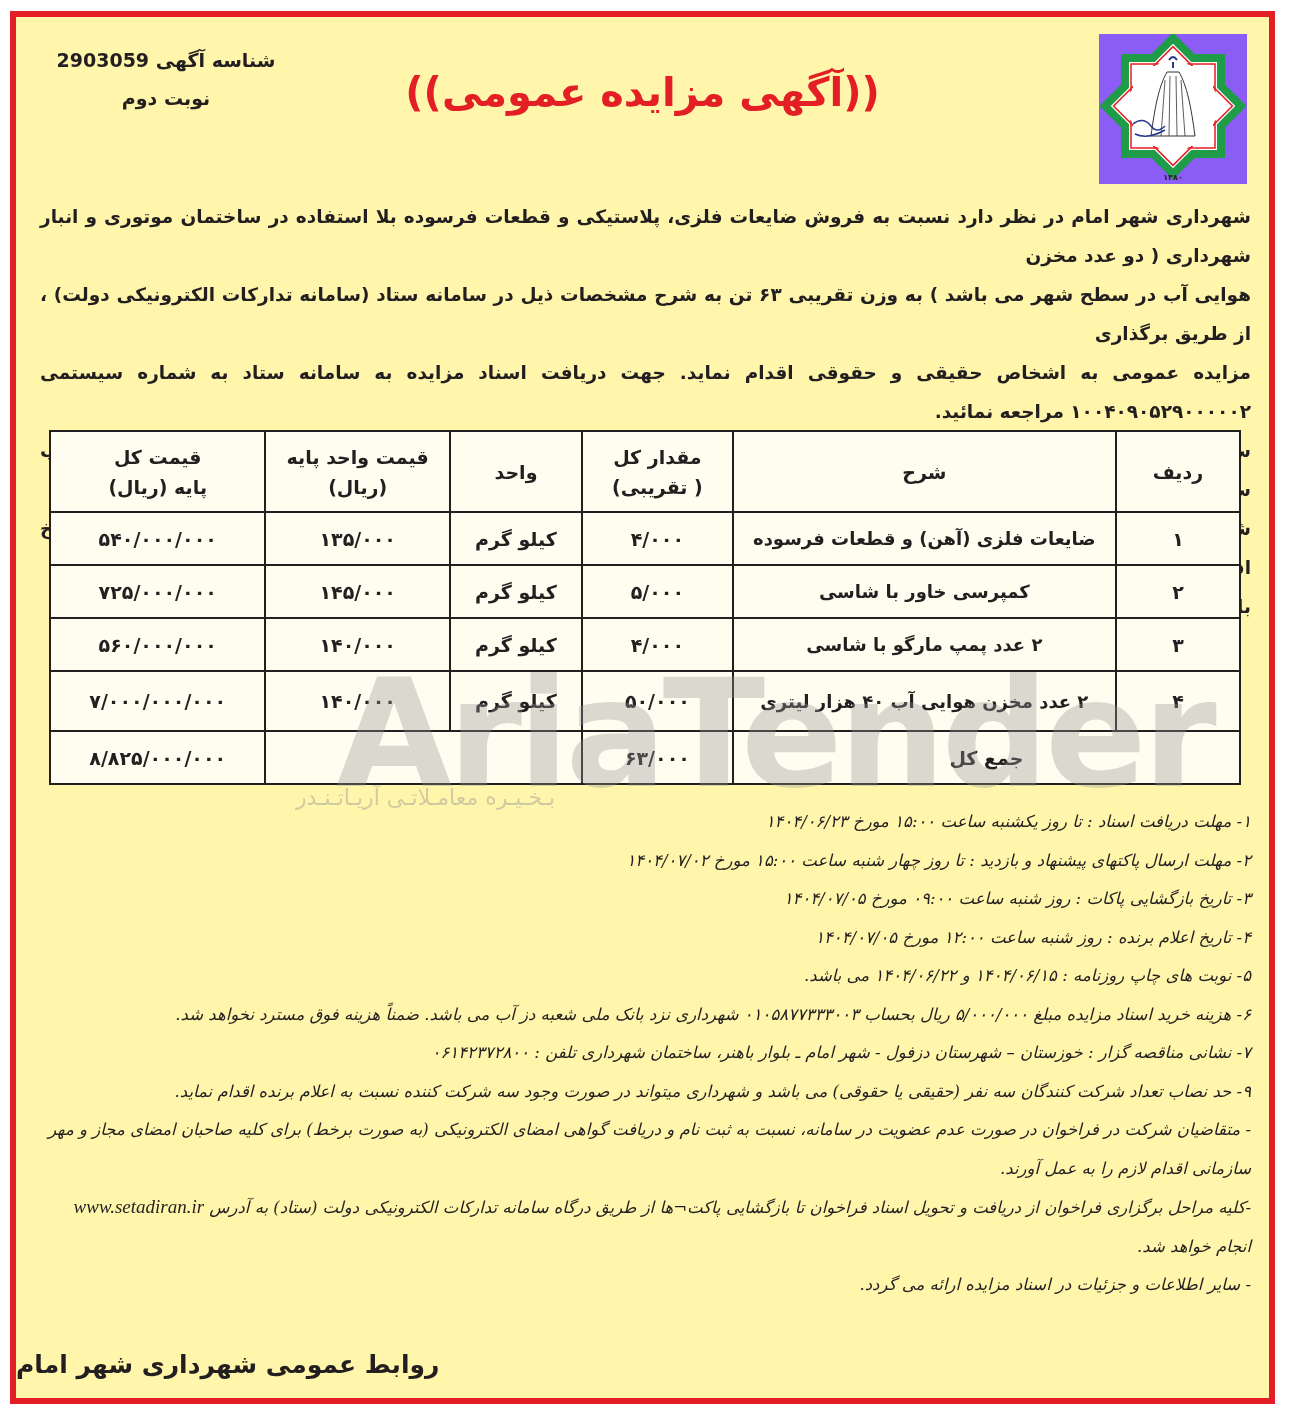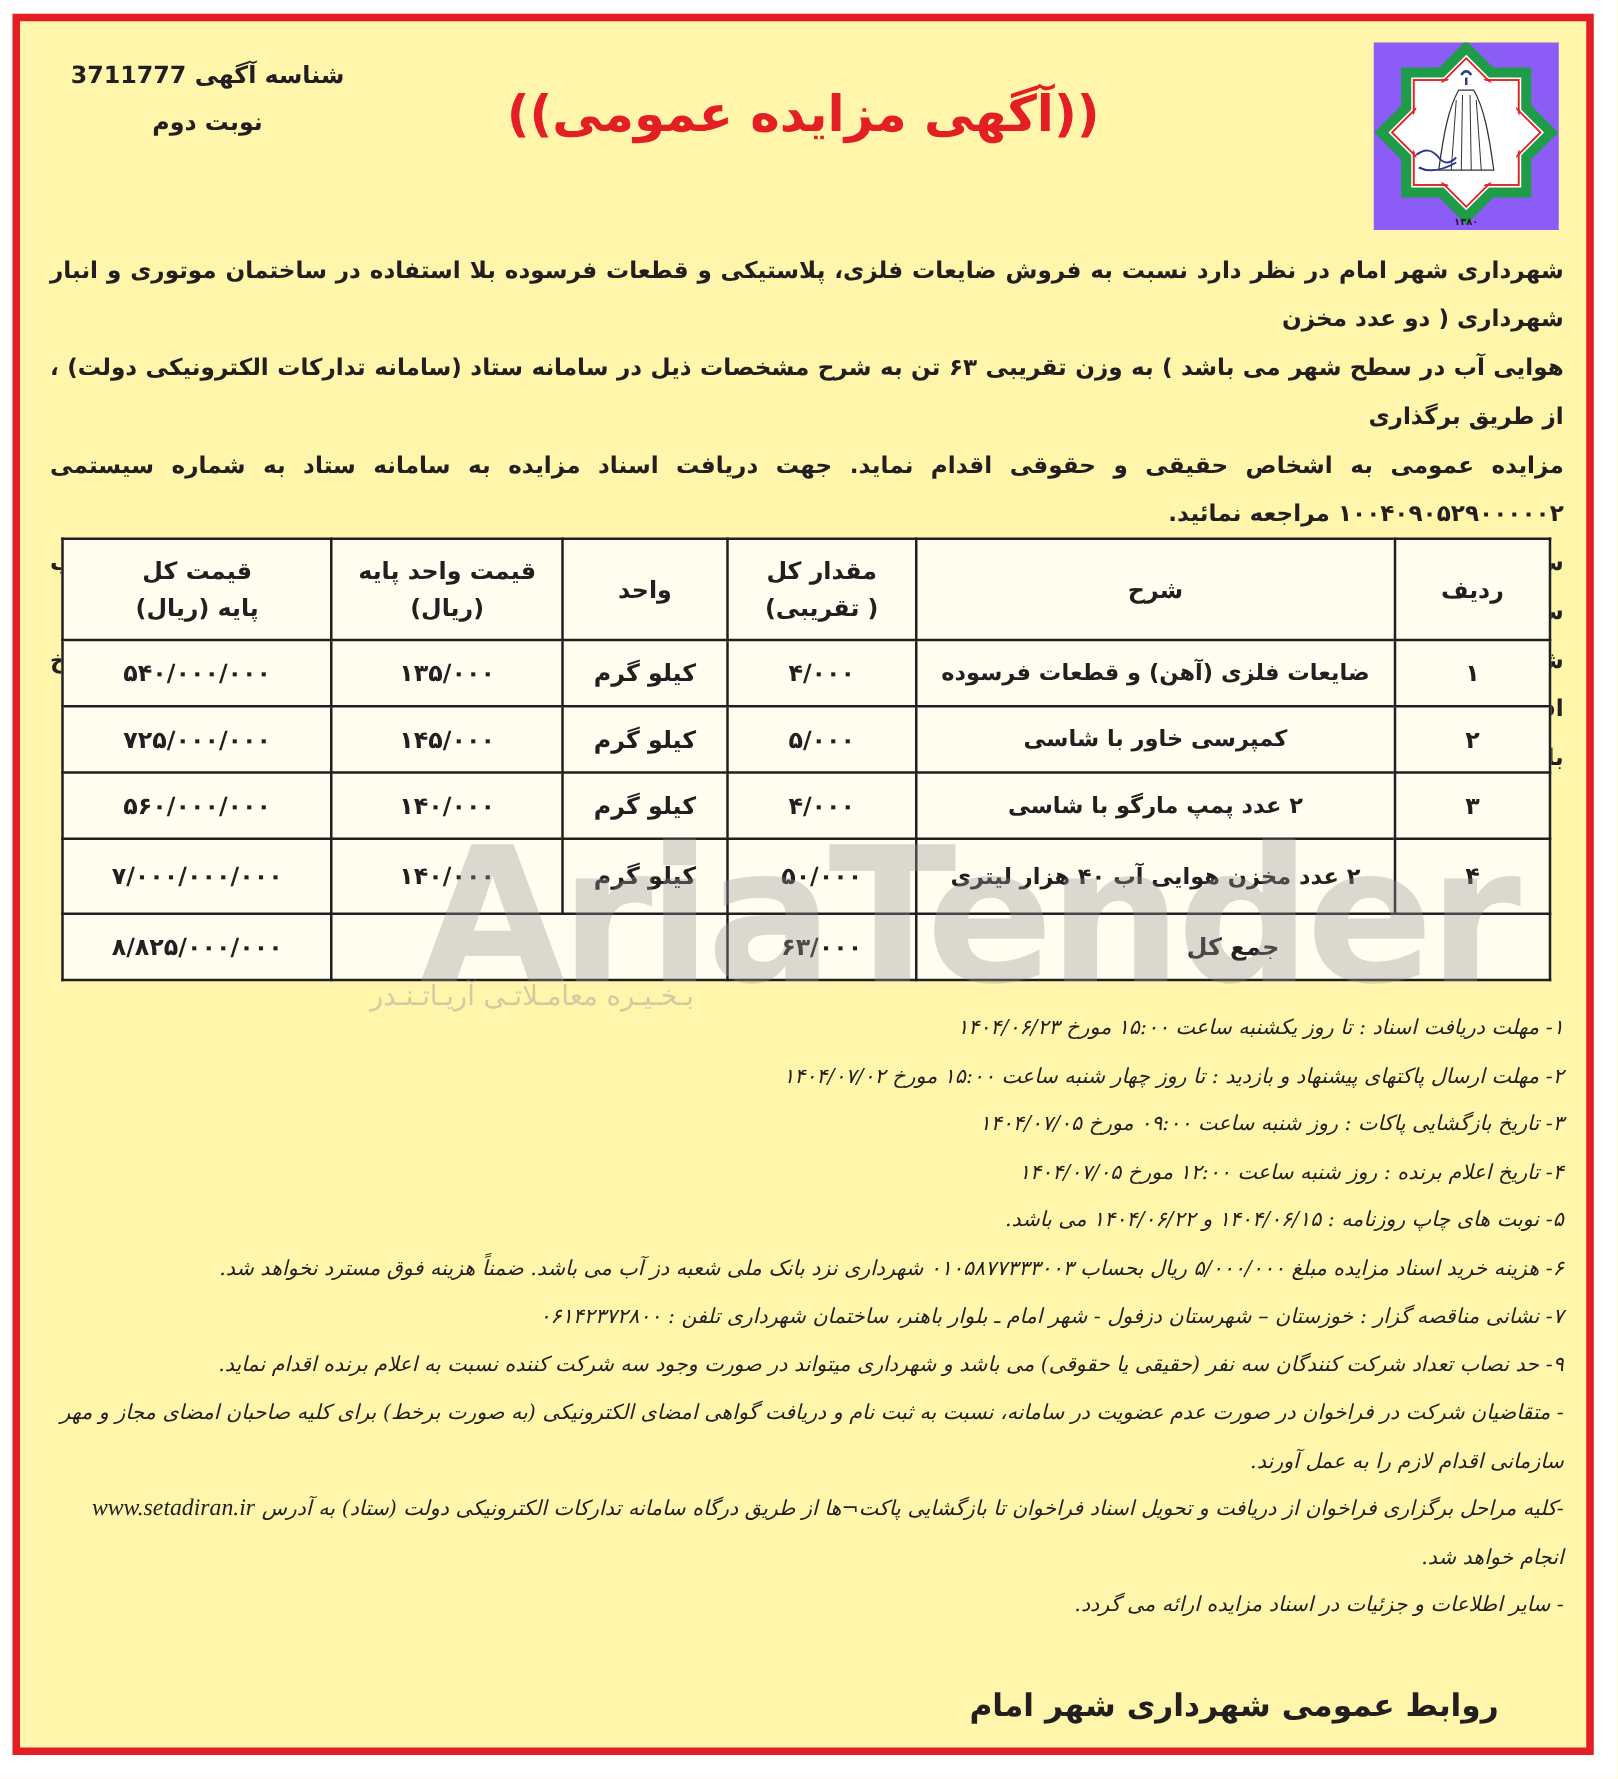--- a/index.html
+++ b/index.html
@@ -58,21 +58,21 @@
     position: absolute; left: 0px; top: 128px; font-size: 22px; color: rgba(150,150,150,0.45);
     letter-spacing: 14px; direction: rtl; width: 560px; text-align: left;
   }
   .conditions {
     position: absolute; right: 18px; left: 28px; top: 786px;
     font-size: 16.5px; color: #231f20; font-family: "DejaVu Serif", serif; line-height: 38.5px;
   }
   .conditions p { margin: 0; font-style: italic; }
   .conditions .url { direction: ltr; unicode-bidi: embed; font-family: "Liberation Serif", serif; font-size: 19px; }
   .signature {
-    position: absolute; left: 0; right: 0; top: 1333px; text-align: right;
+    position: absolute; left: 0; right: 0; top: 1333px; text-align: left;
     font-size: 25px; font-weight: bold; color: #231f20; padding-right: 70px; box-sizing: border-box;
   }
 </style>
 </head>
 <body>
 
 <div class="frame">
   <div class="content">
 
     <div class="logo">
@@ -91,21 +91,21 @@
           <path d="M-12,30 L-8,-26 M-4,30 L-3,-30 M4,30 L3,-30 M12,30 L8,-26" stroke="#333" stroke-width="0.8"></path>
           <path d="M-40,18 q10,-8 18,2 q6,8 14,0 M-38,28 q12,6 30,-4" stroke="#2b3a8c" stroke-width="1.6" fill="none"></path>
         </g>
         <text x="74" y="146" text-anchor="middle" font-size="8" font-weight="bold" fill="#231f20">۱۳۸۰</text>
       </svg>
     </div>
 
     <div class="title">((آگهی مزایده عمومی))</div>
 
     <div class="ad-id">
-      <div>شناسه آگهی 3711777</div>
+      <div>شناسه آگهی 2903059</div>
       <div>نوبت دوم</div>
     </div>
 
     <div class="intro">
       <p>شهرداری شهر امام  در نظر دارد نسبت به فروش ضایعات فلزی، پلاستیکی و قطعات فرسوده بلا استفاده در ساختمان موتوری و انبار شهرداری ( دو عدد مخزن</p>
       <p>هوایی آب در سطح شهر می باشد ) به وزن تقریبی ۶۳ تن به شرح مشخصات ذیل در سامانه ستاد (سامانه تدارکات الکترونیکی دولت) ، از طریق برگذاری</p>
       <p>مزایده عمومی به اشخاص حقیقی و حقوقی اقدام نماید. جهت دریافت اسناد مزایده به سامانه ستاد به شماره سیستمی ۱۰۰۴۰۹۰۵۲۹۰۰۰۰۰۲ مراجعه نمائید.</p>
       <p>سپرده شرکت در مزایده به مبلغ ۴۴۱/۲۵۰/۰۰۰ ریال که طی یک فقره ضمانت نامه بانکی بنام شهرداری شهر امام و یا واریز به حساب سپرده شهرداری به شماره</p>
       <p>شبا  IR ۸۵۰۱۷۰۰۰۰۰۰۰۱۰۵۸۷۷۳۱۵۰۰۰ نزد بانک ملی شعبه دز آب می باشد، مدت اعتبار تضمینهای فوق باید حداقل ۳ ماه پس از تاریخ افتتاح پیشنهادها</p>
       <p>باشد. ضمنا پاکت ضمانتنامه باید تا قبل از بازگشایی مزایده تحویل دبیرخانه شهرداری گردد.</p>

